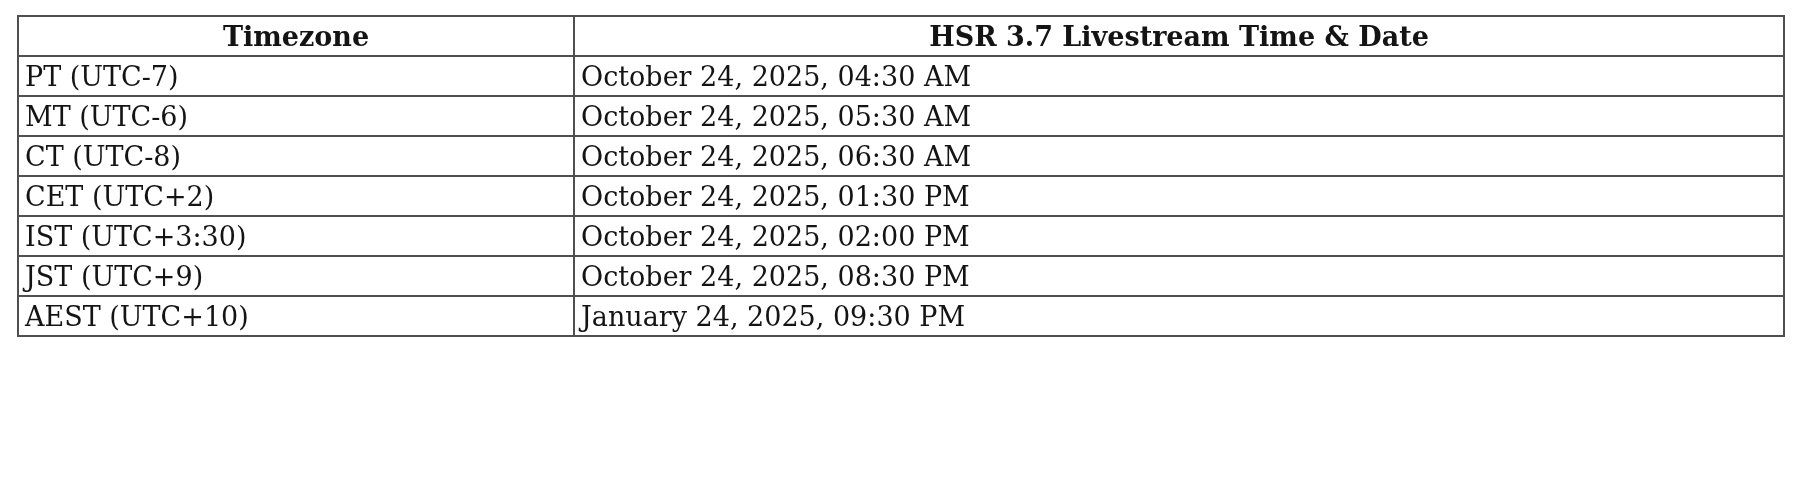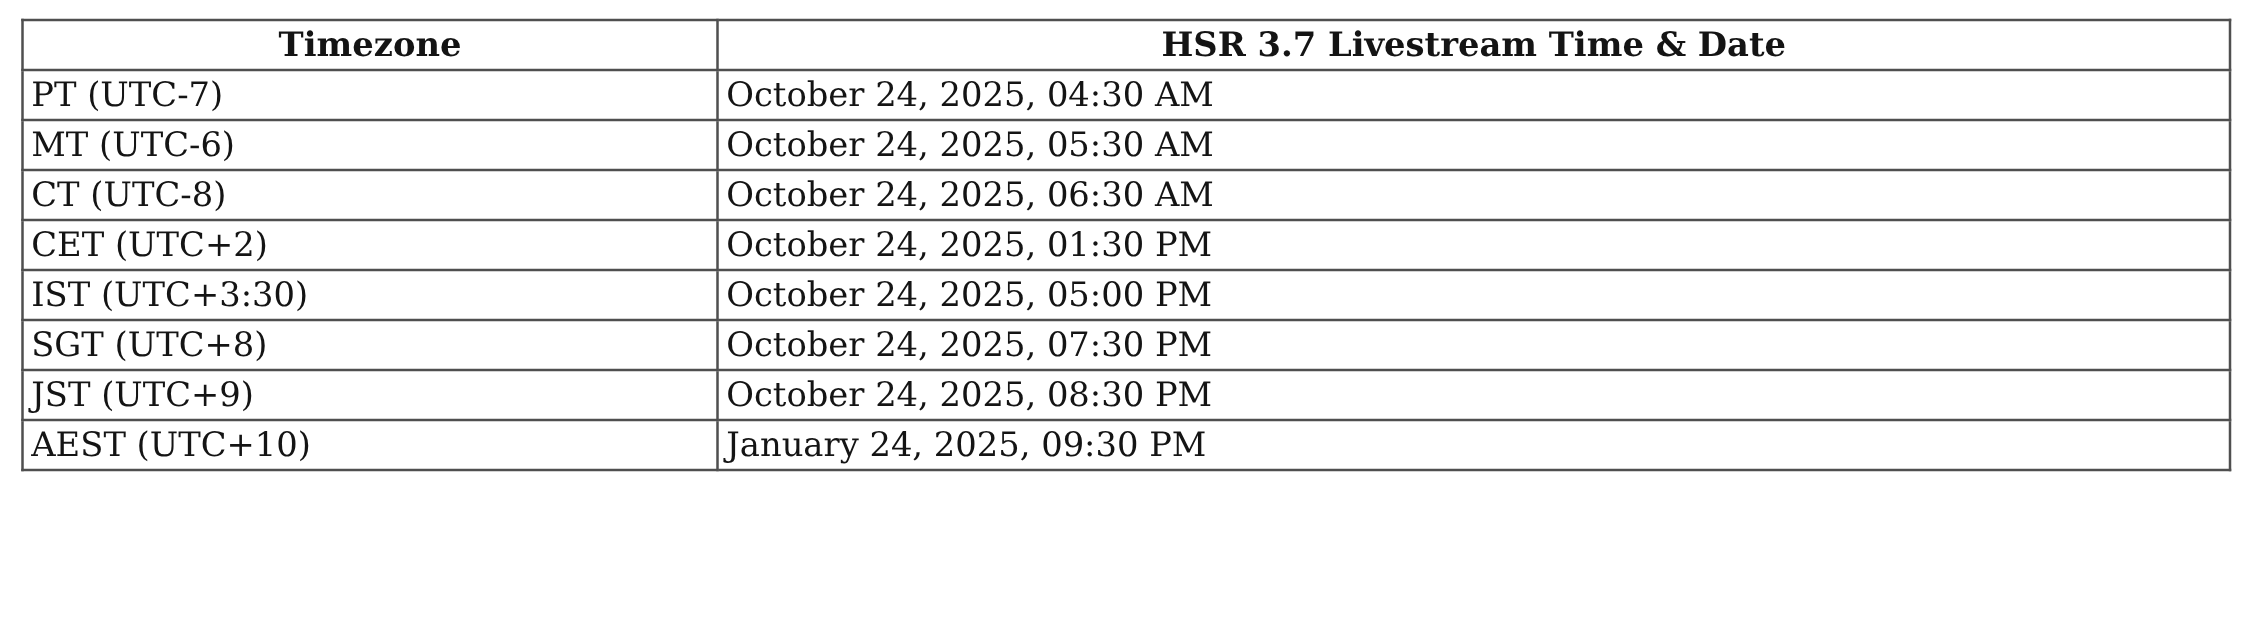--- a/index.html
+++ b/index.html
@@ -63,25 +63,21 @@
     <tr>
       <td>CT (UTC-8)</td>
       <td>October 24, 2025, 06:30 AM</td>
     </tr>
     <tr>
       <td>CET (UTC+2)</td>
       <td>October 24, 2025, 01:30 PM</td>
     </tr>
     <tr>
       <td>IST (UTC+3:30)</td>
-      <td>October 24, 2025, 05:00 PM</td>
-    </tr>
-    <tr>
-      <td>SGT (UTC+8)</td>
-      <td>October 24, 2025, 07:30 PM</td>
+      <td>October 24, 2025, 02:00 PM</td>
     </tr>
     <tr>
       <td>JST (UTC+9)</td>
       <td>October 24, 2025, 08:30 PM</td>
     </tr>
     <tr>
       <td>AEST (UTC+10)</td>
       <td>January 24, 2025, 09:30 PM</td>
     </tr>
   </tbody>

